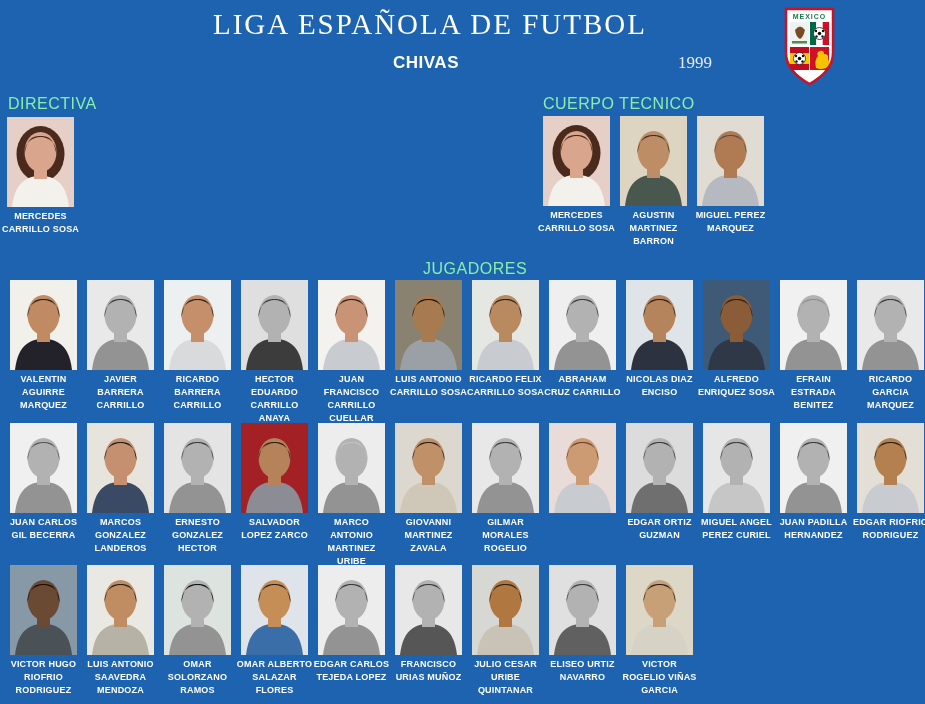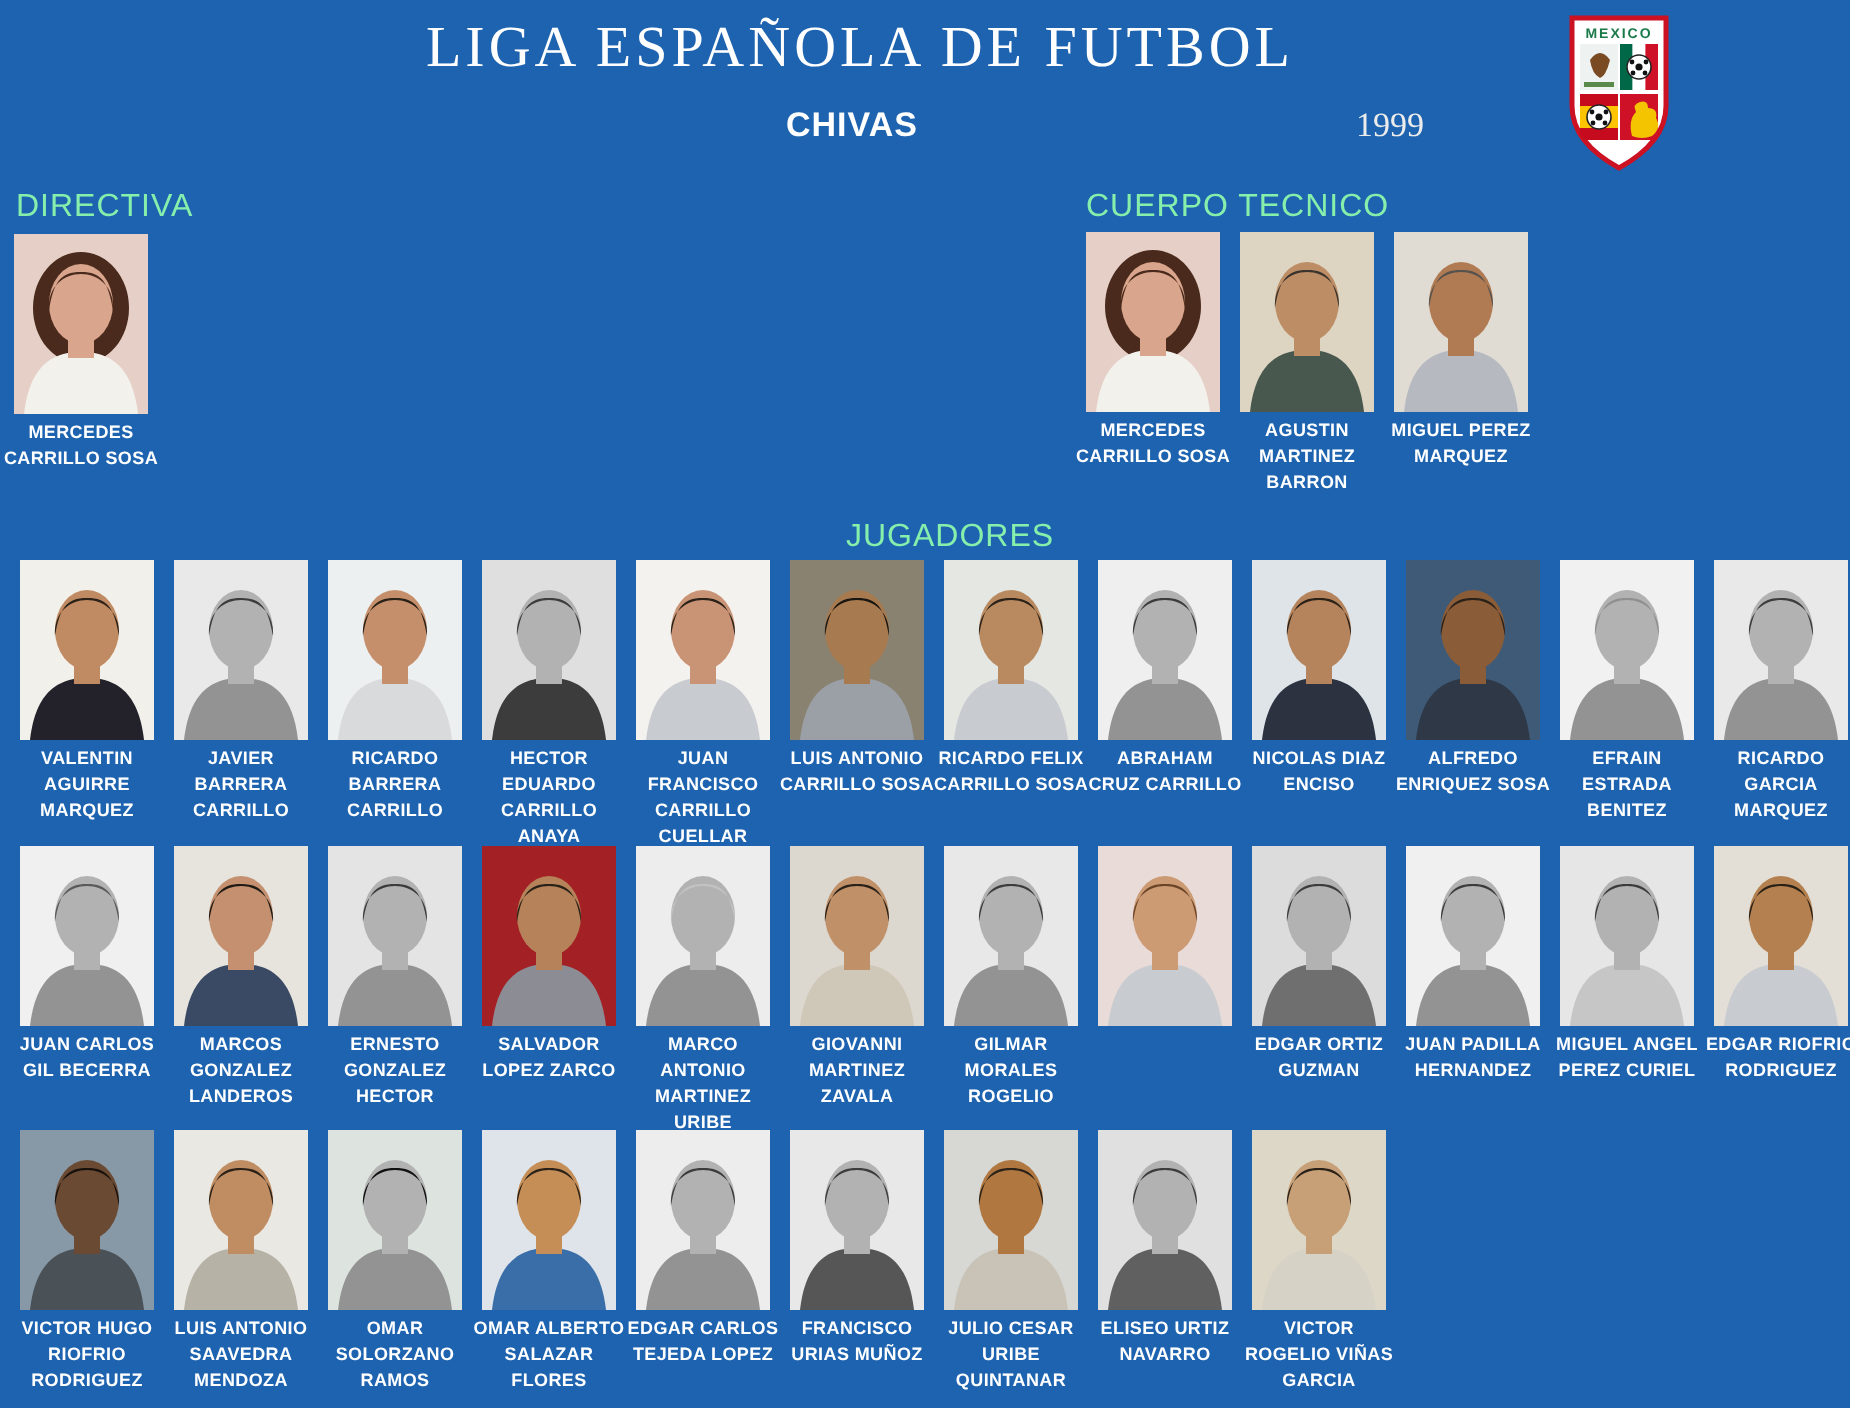--- a/index.html
+++ b/index.html
@@ -436,42 +436,42 @@
           <ellipse cx="33.5" cy="35" rx="16" ry="20" fill="#b2b2b2"></ellipse>
           <path d="M17.5,38 C16,14 51,14 49.5,38 C47,24 44,19 33.5,19 C23,19 20,24 17.5,38 Z" fill="#3c3c3c"></path>
         </svg>
       </div>
       <div class="pname">EDGAR ORTIZ
 GUZMAN</div>
     </div>
     <div class="cell">
       <div class="photo">
         <svg width="67" height="90" viewBox="0 0 67 90" xmlns="http://www.w3.org/2000/svg">
+          <rect width="67" height="90" fill="#e6e6e6"></rect>
+          <path d="M5,90 C8,63 22,59 33.5,59 C45,59 59,63 62,90 Z" fill="#c6c6c6"></path>
+          <rect x="27" y="44" width="13" height="18" fill="#b2b2b2"></rect>
+          <ellipse cx="33.5" cy="35" rx="16" ry="20" fill="#b2b2b2"></ellipse>
+          <path d="M17.5,38 C16,14 51,14 49.5,38 C47,24 44,19 33.5,19 C23,19 20,24 17.5,38 Z" fill="#3c3c3c"></path>
+        </svg>
+      </div>
+      <div class="pname">MIGUEL ANGEL
+PEREZ CURIEL</div>
+    </div>
+    <div class="cell">
+      <div class="photo">
+        <svg width="67" height="90" viewBox="0 0 67 90" xmlns="http://www.w3.org/2000/svg">
           <rect width="67" height="90" fill="#f0f0f0"></rect>
           <path d="M5,90 C8,63 22,59 33.5,59 C45,59 59,63 62,90 Z" fill="#939393"></path>
           <rect x="27" y="44" width="13" height="18" fill="#b2b2b2"></rect>
           <ellipse cx="33.5" cy="35" rx="16" ry="20" fill="#b2b2b2"></ellipse>
           <path d="M17.5,38 C16,14 51,14 49.5,38 C47,24 44,19 33.5,19 C23,19 20,24 17.5,38 Z" fill="#3c3c3c"></path>
         </svg>
       </div>
       <div class="pname">JUAN PADILLA
 HERNANDEZ</div>
-    </div>
-    <div class="cell">
-      <div class="photo">
-        <svg width="67" height="90" viewBox="0 0 67 90" xmlns="http://www.w3.org/2000/svg">
-          <rect width="67" height="90" fill="#e6e6e6"></rect>
-          <path d="M5,90 C8,63 22,59 33.5,59 C45,59 59,63 62,90 Z" fill="#c6c6c6"></path>
-          <rect x="27" y="44" width="13" height="18" fill="#b2b2b2"></rect>
-          <ellipse cx="33.5" cy="35" rx="16" ry="20" fill="#b2b2b2"></ellipse>
-          <path d="M17.5,38 C16,14 51,14 49.5,38 C47,24 44,19 33.5,19 C23,19 20,24 17.5,38 Z" fill="#3c3c3c"></path>
-        </svg>
-      </div>
-      <div class="pname">MIGUEL ANGEL
-PEREZ CURIEL</div>
     </div>
     <div class="cell">
       <div class="photo">
         <svg width="67" height="90" viewBox="0 0 67 90" xmlns="http://www.w3.org/2000/svg">
           <rect width="67" height="90" fill="#e3dfd6"></rect>
           <path d="M5,90 C8,63 22,59 33.5,59 C45,59 59,63 62,90 Z" fill="#c8ccd0"></path>
           <rect x="27" y="44" width="13" height="18" fill="#b5804f"></rect>
           <ellipse cx="33.5" cy="35" rx="16" ry="20" fill="#b5804f"></ellipse>
           <path d="M17.5,38 C16,14 51,14 49.5,38 C47,24 44,19 33.5,19 C23,19 20,24 17.5,38 Z" fill="#292118"></path>
         </svg>

